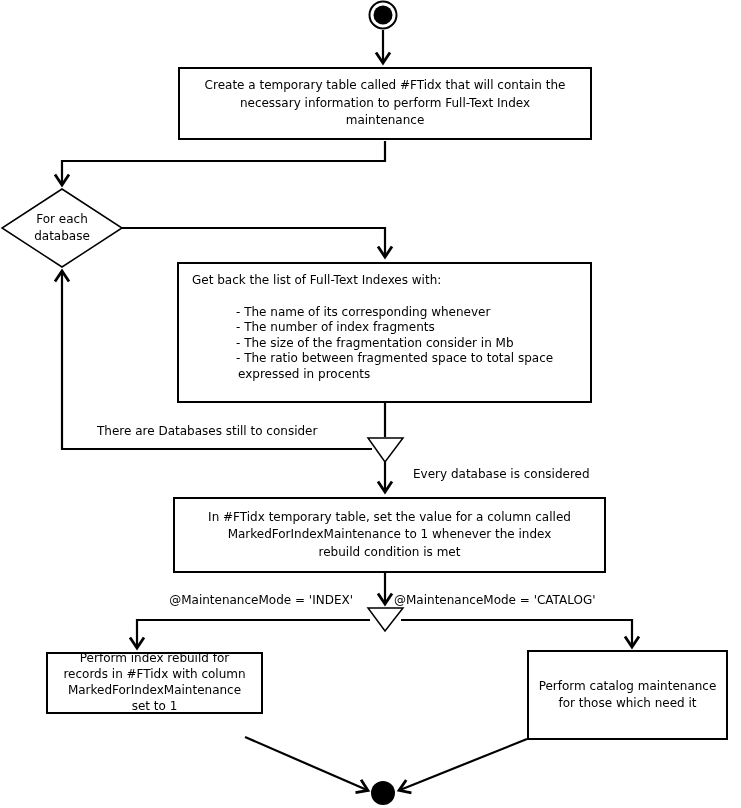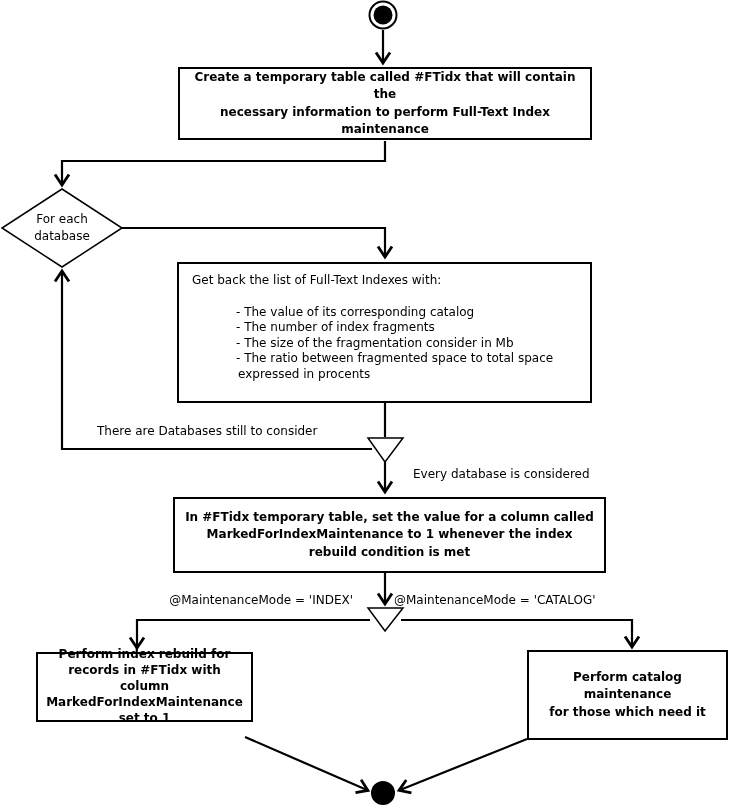--- a/index.html
+++ b/index.html
@@ -29,21 +29,20 @@
     background: #ffffff;
   }
   .box.centered {
     display: flex;
     align-items: center;
     justify-content: center;
     text-align: center;
     white-space: pre-line;
     line-height: 1.45;
     padding: 2px 4px;
-    font-weight: bold;
   }
   .box.listbox {
     padding: 9px 13px;
     line-height: 1.3;
   }
   .bullets {
     margin-top: 16px;
     padding-left: 44px;
   }
   .bullet {
@@ -117,35 +116,35 @@
 necessary information to perform Full-Text Index
 maintenance</div>
   </div>
 
   <div class="diamond-label">For each
 database</div>
 
   <div class="box listbox" style="left:177px; top:262px; width:415px; height:141px;">
     <div>Get back the list of Full-Text Indexes with:</div>
     <div class="bullets">
-      <div class="bullet">- The value of its corresponding catalog</div>
+      <div class="bullet">- The name of its corresponding whenever</div>
       <div class="bullet">- The number of index fragments</div>
       <div class="bullet">- The size of the fragmentation consider in Mb</div>
       <div class="bullet">- The ratio between fragmented space to total space</div>
       <div class="bullet cont">expressed in procents</div>
     </div>
   </div>
 
   <div class="box centered" style="left:173px; top:497px; width:433px; height:76px;">
     <div>In #FTidx temporary table, set the value for a column called
 MarkedForIndexMaintenance to 1 whenever the index
 rebuild condition is met</div>
   </div>
 
-  <div class="box centered" style="left:36px; top:652px; width:217px; height:70px; line-height:1.32;">
+  <div class="box centered" style="left:46px; top:652px; width:217px; height:62px; line-height:1.32;">
     <div>Perform index rebuild for
 records in #FTidx with column
 MarkedForIndexMaintenance
 set to 1</div>
   </div>
 
   <div class="box centered" style="left:527px; top:650px; width:201px; height:90px;">
     <div>Perform catalog maintenance
 for those which need it</div>
   </div>

